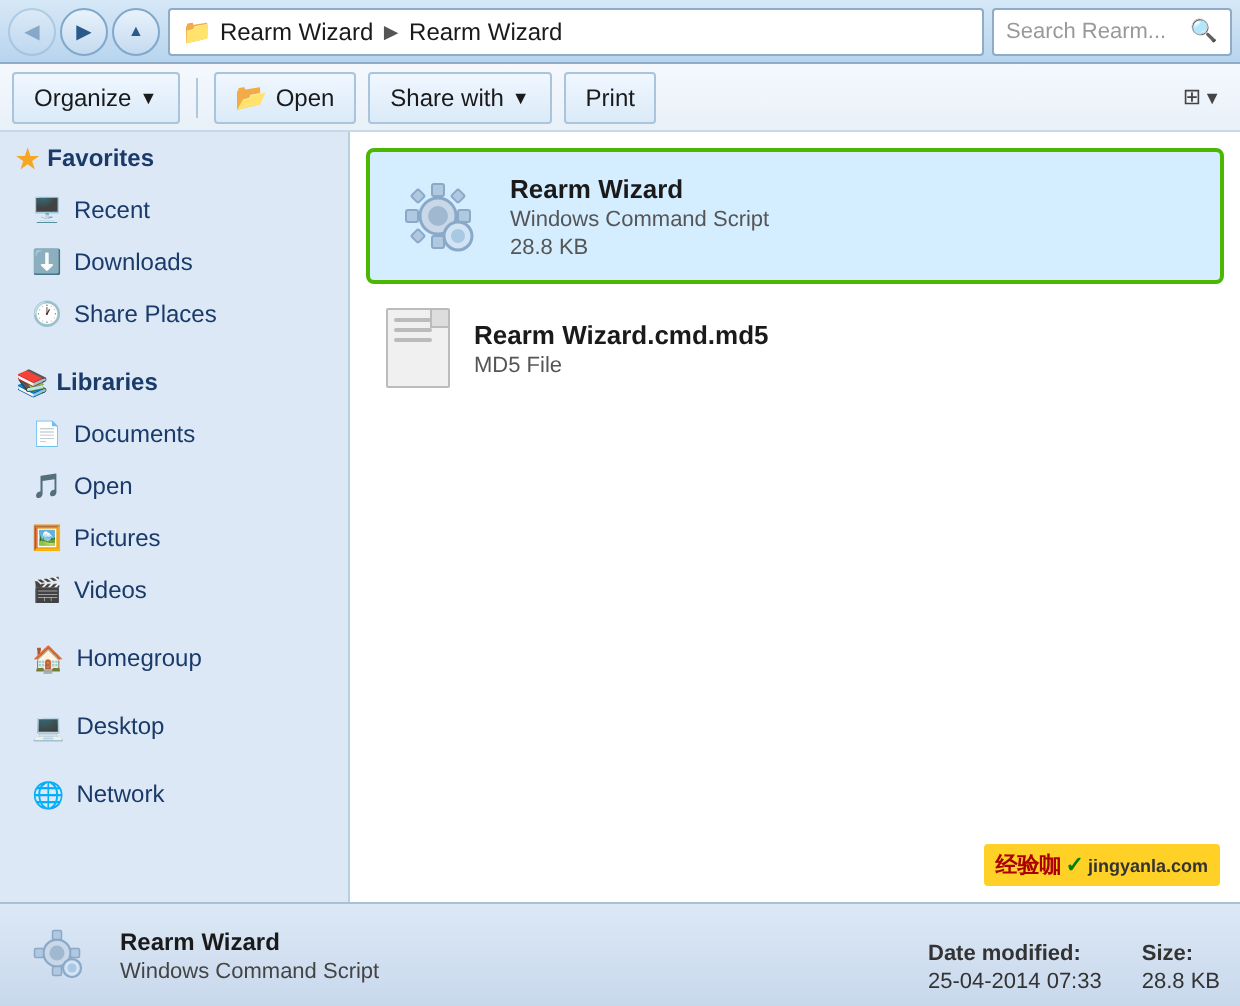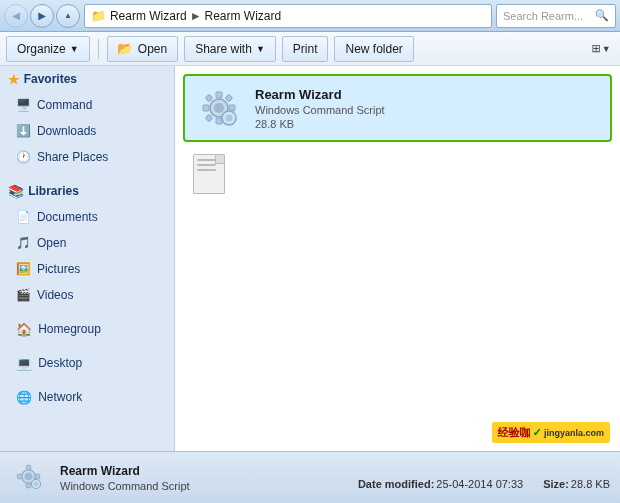--- a/index.html
+++ b/index.html
@@ -282,21 +282,21 @@
     }
     .status-meta {
       display: flex;
       gap: 20px;
       margin-left: auto;
       font-size: 11px;
       color: #333;
     }
     .status-meta-item {
       display: flex;
-      flex-direction: row;
+      flex-direction: column;
       gap: 2px;
       margin-top: 12px;
     }
     .status-meta-label {
       font-weight: 600;
     }
 
     
     .watermark {
       position: absolute;
@@ -350,41 +350,38 @@
     <span style="font-size:13px;">📂</span>
     <span>Open</span>
   </div>
   <div class="toolbar-btn">
     <span>Share with</span>
     <span style="font-size:9px;">▼</span>
   </div>
   <div class="toolbar-btn">
     <span>Print</span>
   </div>
-  <div class="toolbar-btn">
-    <span>New folder</span>
-  </div>
   <div class="toolbar-spacer"></div>
   <div class="view-btn" style="font-size:11px; gap:1px; display:flex;">
     <span>⊞</span>
     <span style="font-size:9px;">▼</span>
   </div>
 </div>
 
 <div class="main-content">
 
   <div class="sidebar">
 
     <div class="sidebar-header">
       <span class="icon-star">★</span>
       <span>Favorites</span>
     </div>
     <div class="sidebar-item">
       <span style="font-size:12px;">🖥️</span>
-      <span>Command</span>
+      <span>Recent</span>
     </div>
     <div class="sidebar-item">
       <span style="font-size:12px;">⬇️</span>
       <span>Downloads</span>
     </div>
     <div class="sidebar-item">
       <span style="font-size:12px;">🕐</span>
       <span>Share Places</span>
     </div>
 
@@ -466,20 +463,22 @@
 
     <div class="file-item">
       <div class="file-icon-small">
         <div class="doc-icon">
           <div class="doc-line"></div>
           <div class="doc-line"></div>
           <div class="doc-line"></div>
         </div>
       </div>
       <div class="file-info">
+        <span class="file-name">Rearm Wizard.cmd.md5</span>
+        <span class="file-type">MD5 File</span>
       </div>
     </div>
 
   </div>
 </div>
 
 <div class="status-bar">
   <div class="status-icon">
     <svg width="36" height="36" viewBox="0 0 48 48" xmlns="http://www.w3.org/2000/svg">
       <circle cx="22" cy="22" r="9" fill="#c8d8e8" stroke="#8aa8c8" stroke-width="1.5"></circle>

